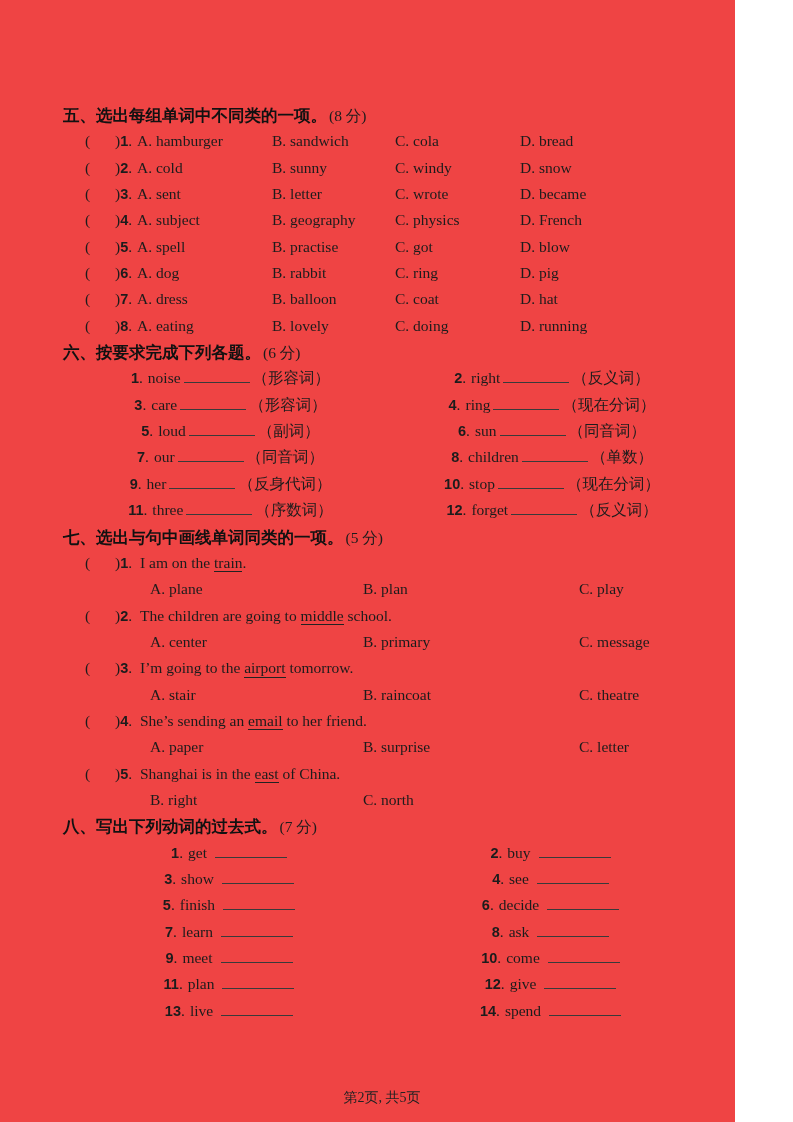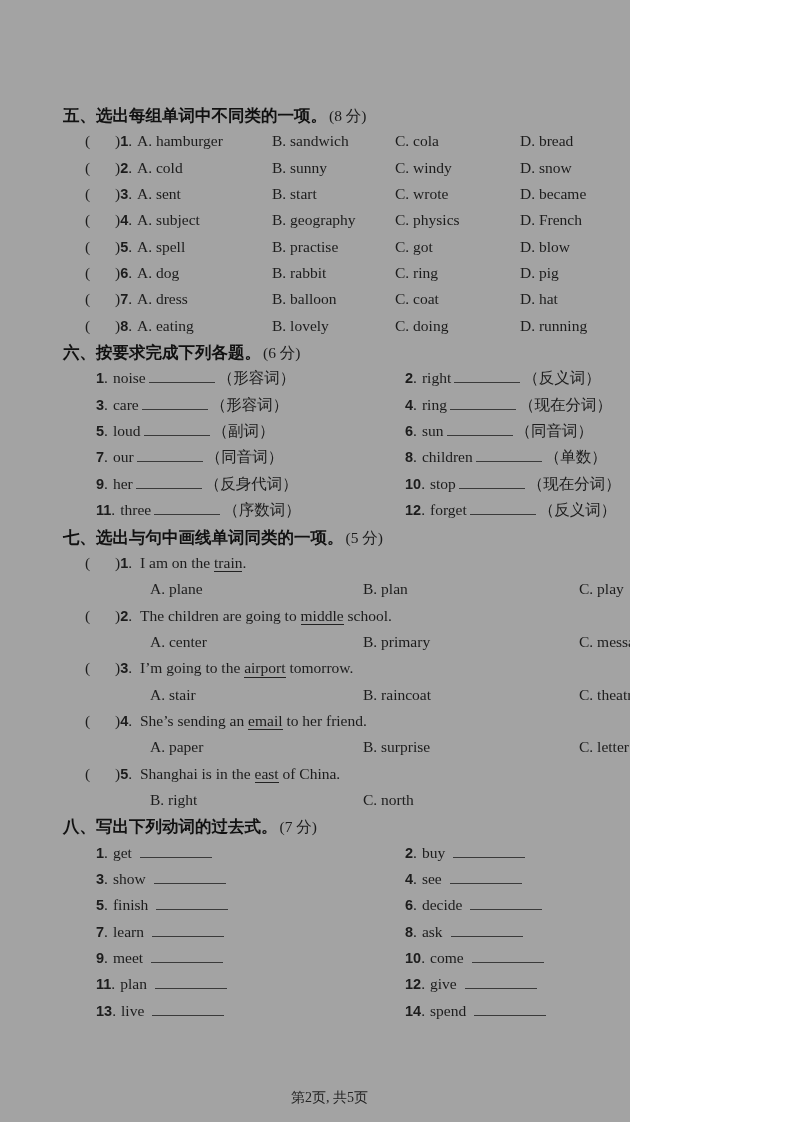--- a/index.html
+++ b/index.html
@@ -1,20 +1,20 @@
 <!DOCTYPE html>
 <html><head>
 <meta charset="utf-8">
 <style>
   html,body { margin:0; padding:0; background:#ffffff; }
   .sheet {
     position:relative;
-    width:630px;
+    width:735px;
     height:1122px;
-    background:#a3a3a3;
+    background:#ef4444;
     box-sizing:border-box;
     padding:102px 16px 0 63px;
     font-family:"Liberation Serif", serif;
     color:#1c1c1c;
     font-size:15.5px;
     overflow:hidden;
   }
   .line { height:26.35px; line-height:26.35px; white-space:nowrap; }
 
   
@@ -39,21 +39,22 @@
     display:grid;
     grid-template-columns:30px 22px 135px 123px 125px auto;
     margin-left:22px;
   }
   .row5 .cell { white-space:nowrap; }
 
   
   .grid2col {
     display:grid;
     grid-template-columns:309px auto;
-    margin-left:33px;
+    margin-left:13px;
+    text-align:center;
   }
   .blank {
     display:inline-block;
     width:66px;
     height:1em;
     border-bottom:1px solid #3a3a3a;
     margin:0 3px;
     vertical-align:baseline;
   }
   .blank.wide { width:72px; margin-left:8px; }
@@ -111,21 +112,21 @@
     <span class="cell">A. cold</span>
     <span class="cell">B. sunny</span>
     <span class="cell">C. windy</span>
     <span class="cell">D. snow</span>
   </div>
 
   <div class="line row5">
     <span class="cell">(</span>
     <span class="cell"><span>)</span><b class="qn">3</b><span>.</span></span>
     <span class="cell">A. sent</span>
-    <span class="cell">B. start</span>
+    <span class="cell">B. letter</span>
     <span class="cell">C. wrote</span>
     <span class="cell">D. became</span>
   </div>
 
   <div class="line row5">
     <span class="cell">(</span>
     <span class="cell"><span>)</span><b class="qn">4</b><span>.</span></span>
     <span class="cell">A. subject</span>
     <span class="cell">B. geography</span>
     <span class="cell">C. physics</span>

